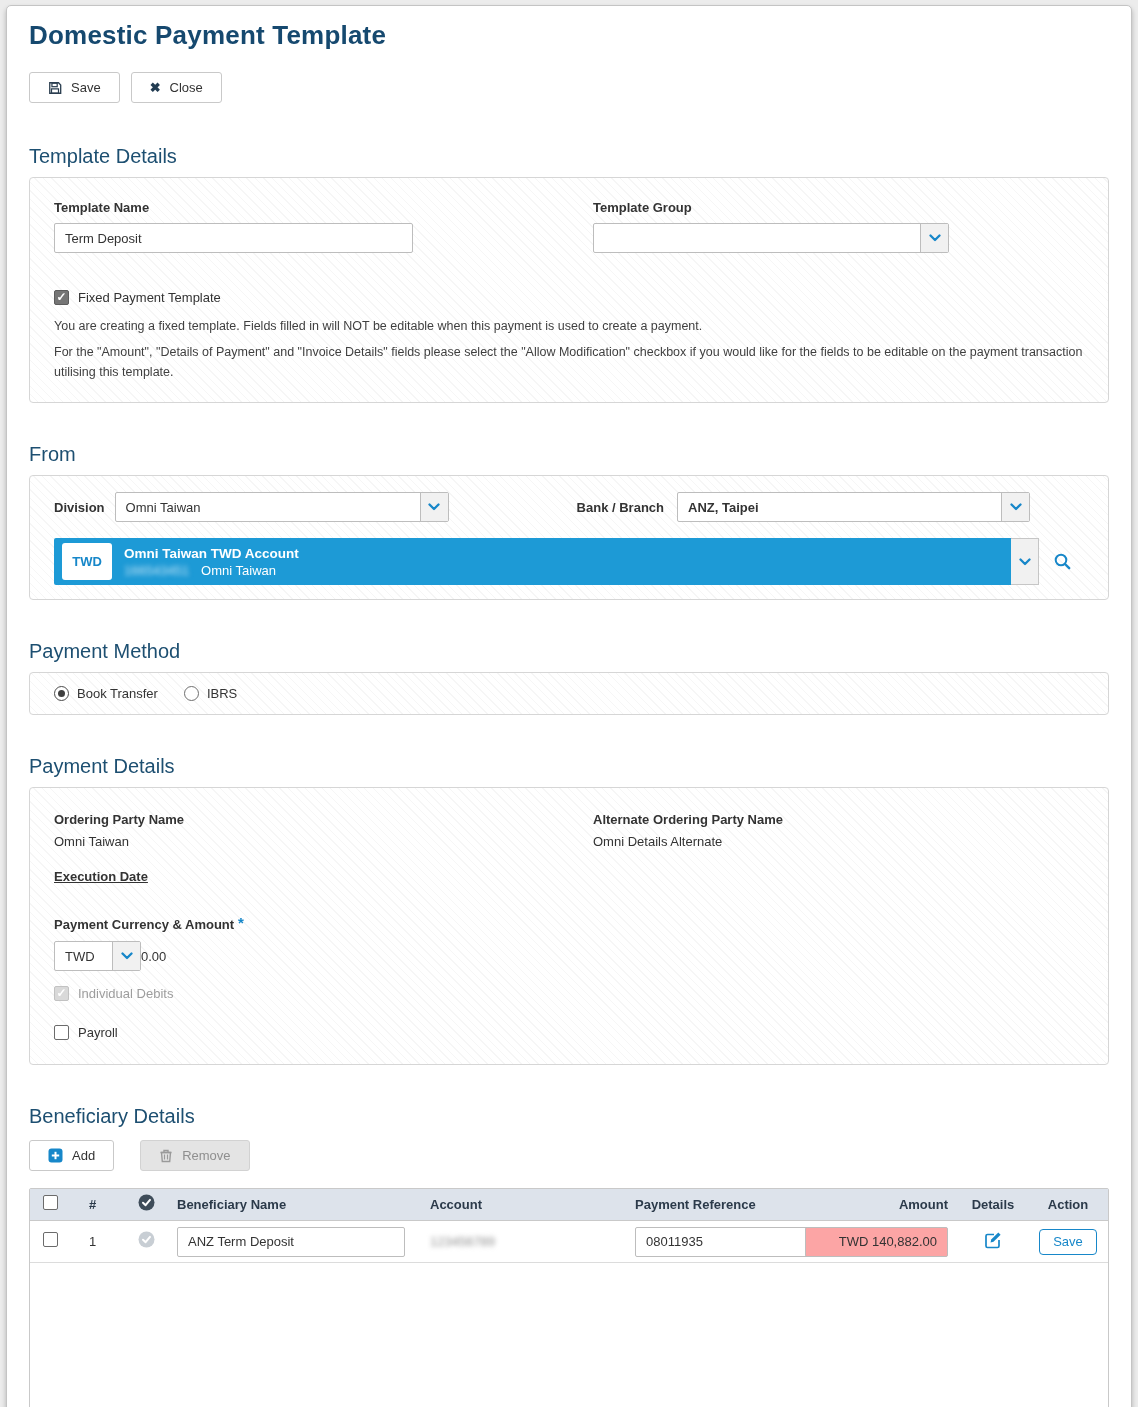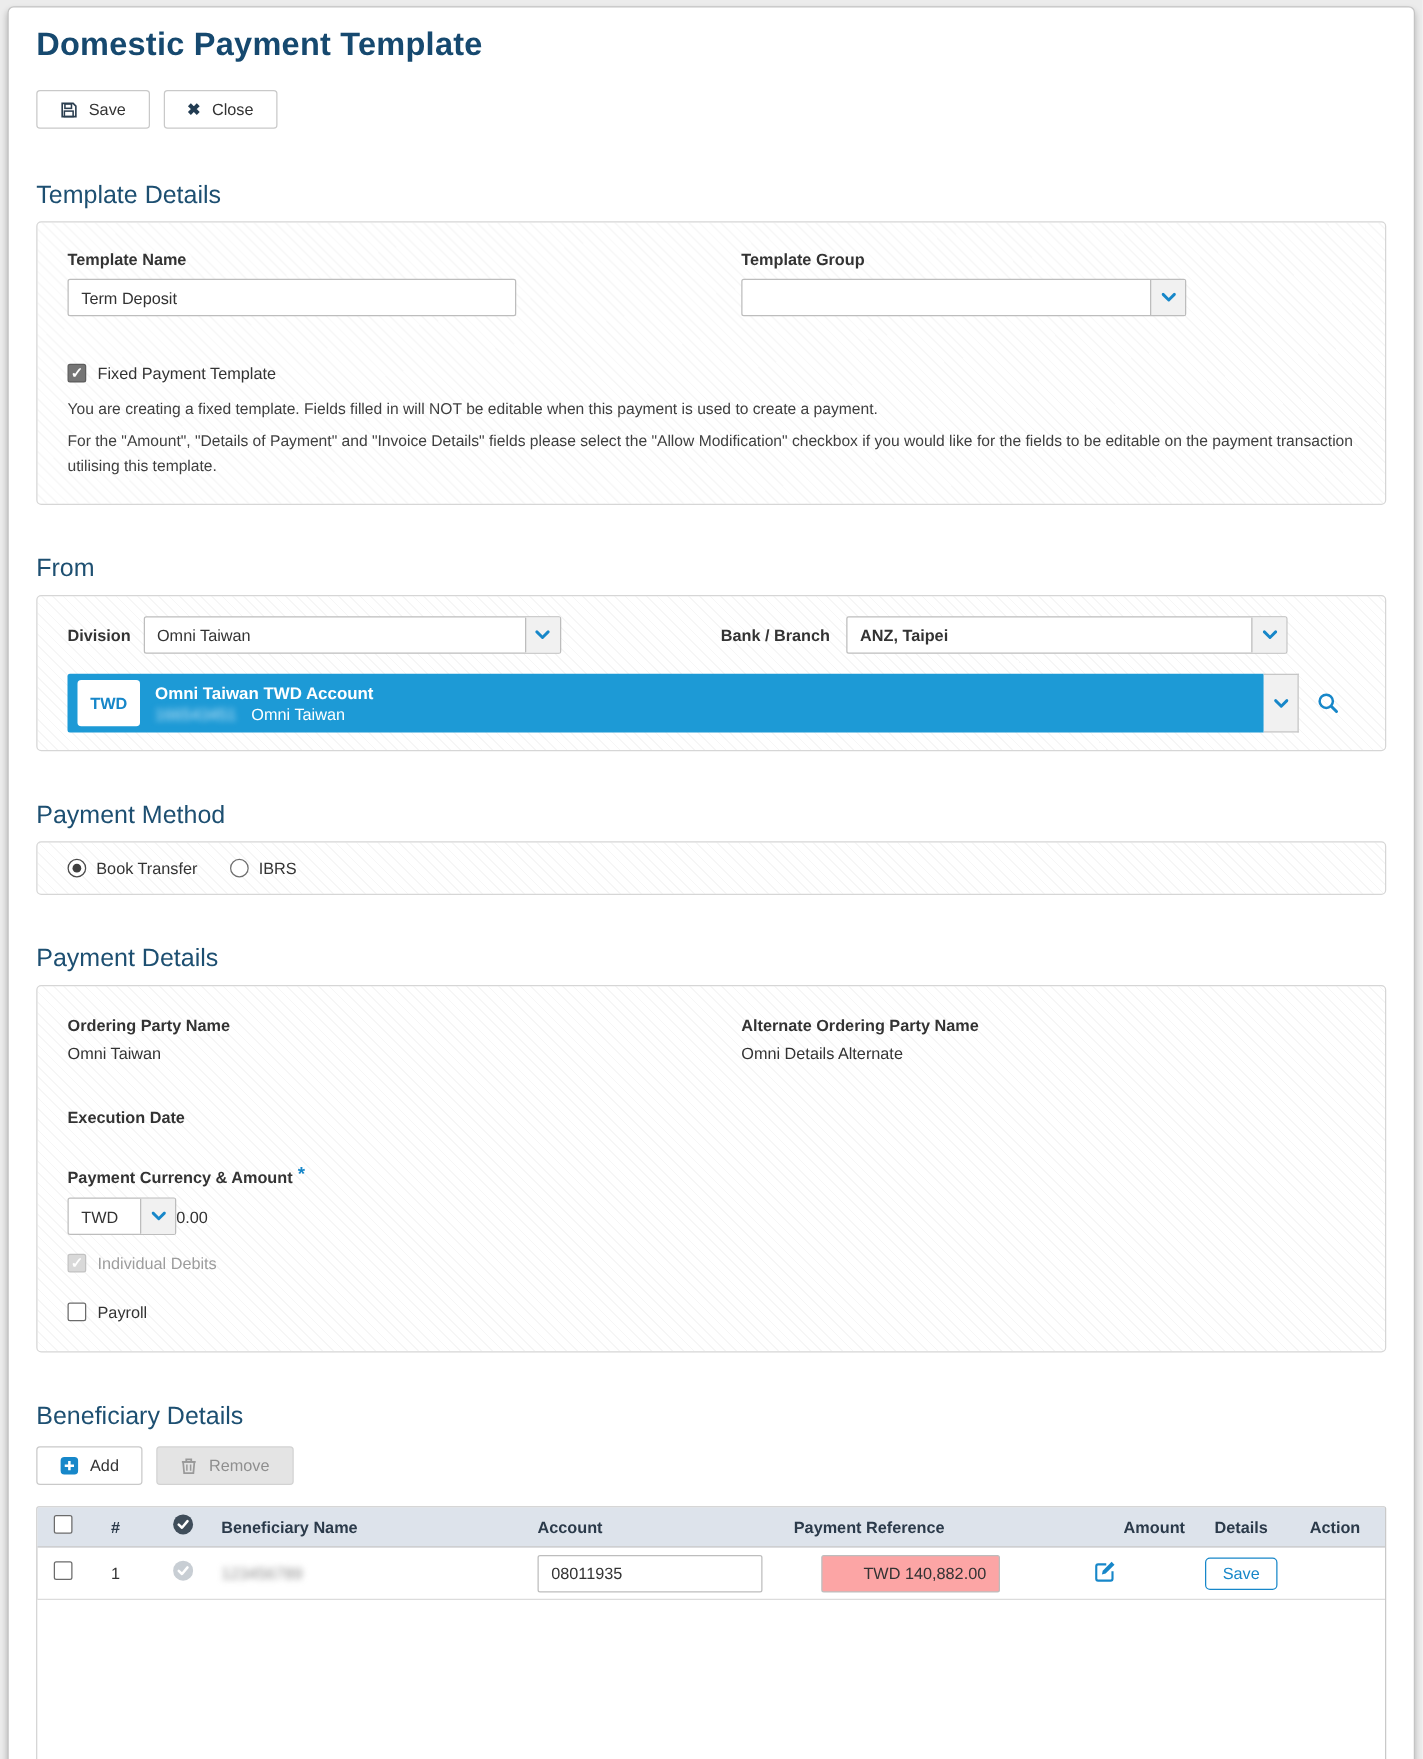--- a/index.html
+++ b/index.html
@@ -105,31 +105,31 @@
 
   
   .pm-row { display: flex; align-items: center; gap: 26px; padding: 13px 24px 13px 24px; }
   .radio-item { display: flex; align-items: center; gap: 8px; font-size: 13px; color: #333; }
 
   
   .pd-body { padding: 24px 18px 24px 24px; }
   .pd-cols { display: flex; }
   .pd-col-l { width: 539px; }
   .pd-value { font-size: 13px; color: #333; margin-top: 7px; }
-  .pd-exec { margin-top: 36px; }
+  .pd-exec { margin-top: 20px; text-decoration: underline; }
   .pd-amt-label-row { margin-top: 33px; display: flex; align-items: flex-start; gap: 4px; }
   .req-star { color: #1787c9; font-weight: 700; font-size: 15px; line-height: 0.8; }
   .pd-ccy-row { display: flex; align-items: center; margin-top: 9px; }
   .ccy-select { width: 87px; }
   .amt-zero { font-size: 13px; color: #333; }
   .pd-payroll { margin-top: 24px; }
   .pd-ind { margin-top: 15px; }
 
   
-  .bd-actions { display: flex; gap: 11px; margin-top: 12px; }
+  .bd-actions { display: flex; gap: 26px; margin-top: 12px; }
   .table-wrap { margin-top: 17px; border: 1px solid #c9c9c9; border-radius: 2px; background: #fff; }
   .t-grid { display: grid; grid-template-columns: 40px 45px 62px 253px 205px 175px 148px 70px 1fr; align-items: center; }
   .t-head { background: #dde3eb; height: 32px; border-bottom: 1px solid #c9c9c9; }
   .th-cell { font-size: 13px; font-weight: 700; color: #2b3a4a; }
   .t-row { height: 42px; border-bottom: 1px solid #dcdcdc; }
   .c-center { justify-self: center; }
   .c-right { justify-self: end; padding-right: 10px; }
   .bn-input { width: 228px; }
   .acct-masked { font-size: 13px; color: #8f8f8f; filter: blur(2.5px); }
   .pr-input { width: 180px; }
@@ -346,20 +346,21 @@
 
     <div class="t-grid t-row">
       <span class="c-center"><span class="cbx"></span></span>
       <span class="plain-text c-center">1</span>
       <span class="c-center">
         <svg width="17" height="17" viewBox="0 0 17 17">
             <circle cx="8.5" cy="8.5" r="8" fill="#c8ced4"></circle>
             <polyline points="5,8.7 7.6,11.2 12,5.9" fill="none" stroke="#fff" stroke-width="2" stroke-linecap="round" stroke-linejoin="round"></polyline>
           </svg>
       </span>
+      <span><input type="text" class="bn-input" value="ANZ Term Deposit" style=""></span>
       <span class="acct-masked">123456789</span>
       <span><input type="text" class="pr-input" value="08011935" style=""></span>
       <span class="c-right">
           <span class="amt-box">TWD 140,882.00</span>
         </span>
       <span class="c-center">
         <svg width="19" height="19" viewBox="0 0 19 19">
             <path d="M15 10 v6 a1.5 1.5 0 0 1 -1.5 1.5 h-10 a1.5 1.5 0 0 1 -1.5 -1.5 v-10 a1.5 1.5 0 0 1 1.5 -1.5 H10" fill="none" stroke="#1787c9" stroke-width="1.7"></path>
             <path d="M7.2 9.5 L14.3 2.4 l2.3 2.3 L9.5 11.8 l-3 0.7 Z" fill="#1787c9"></path>
           </svg>

